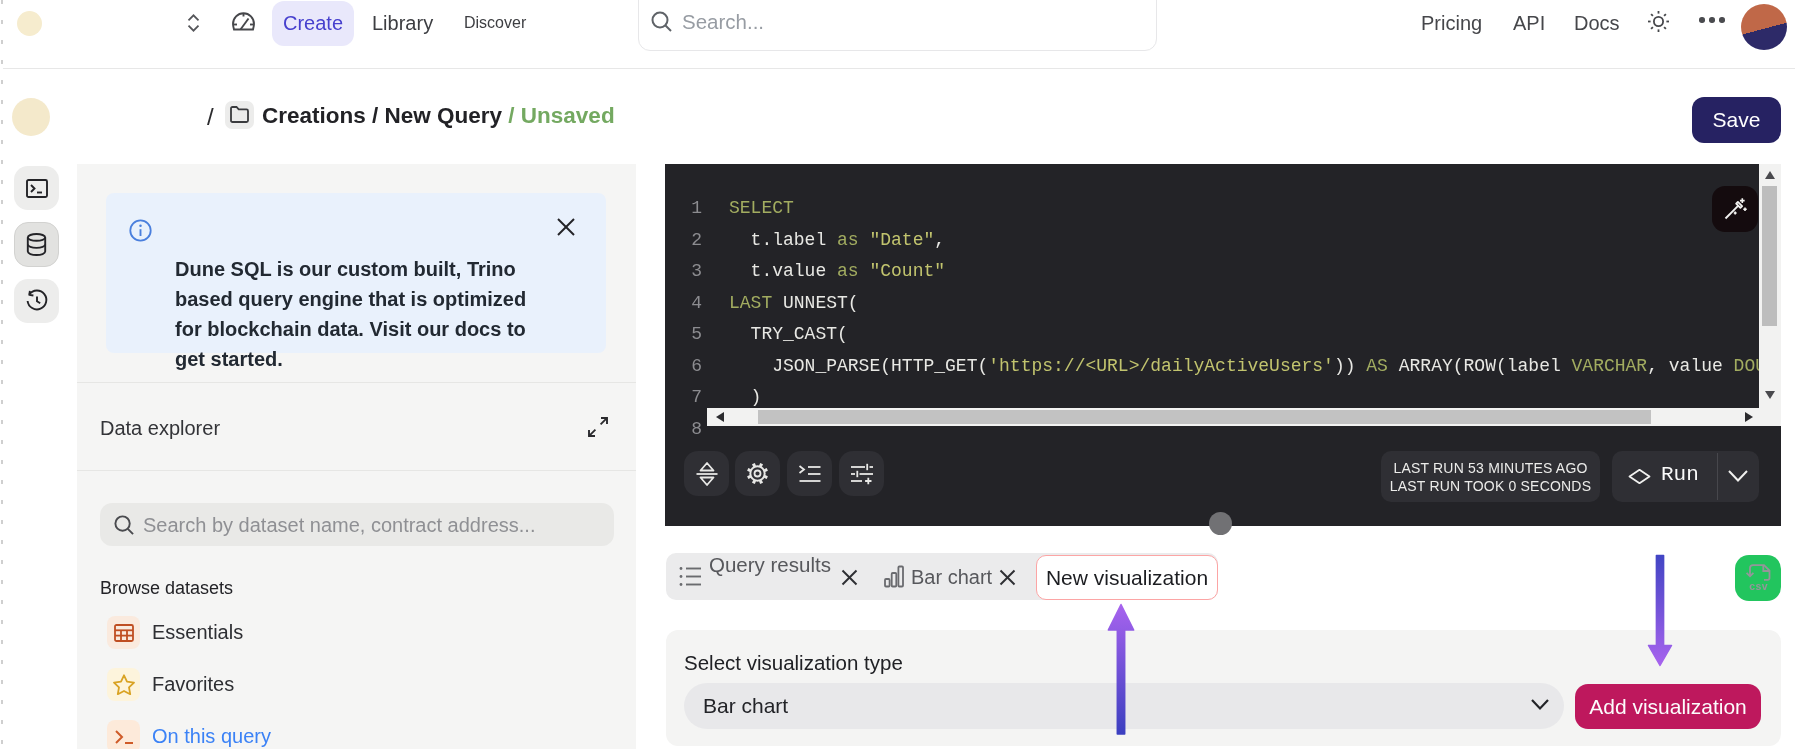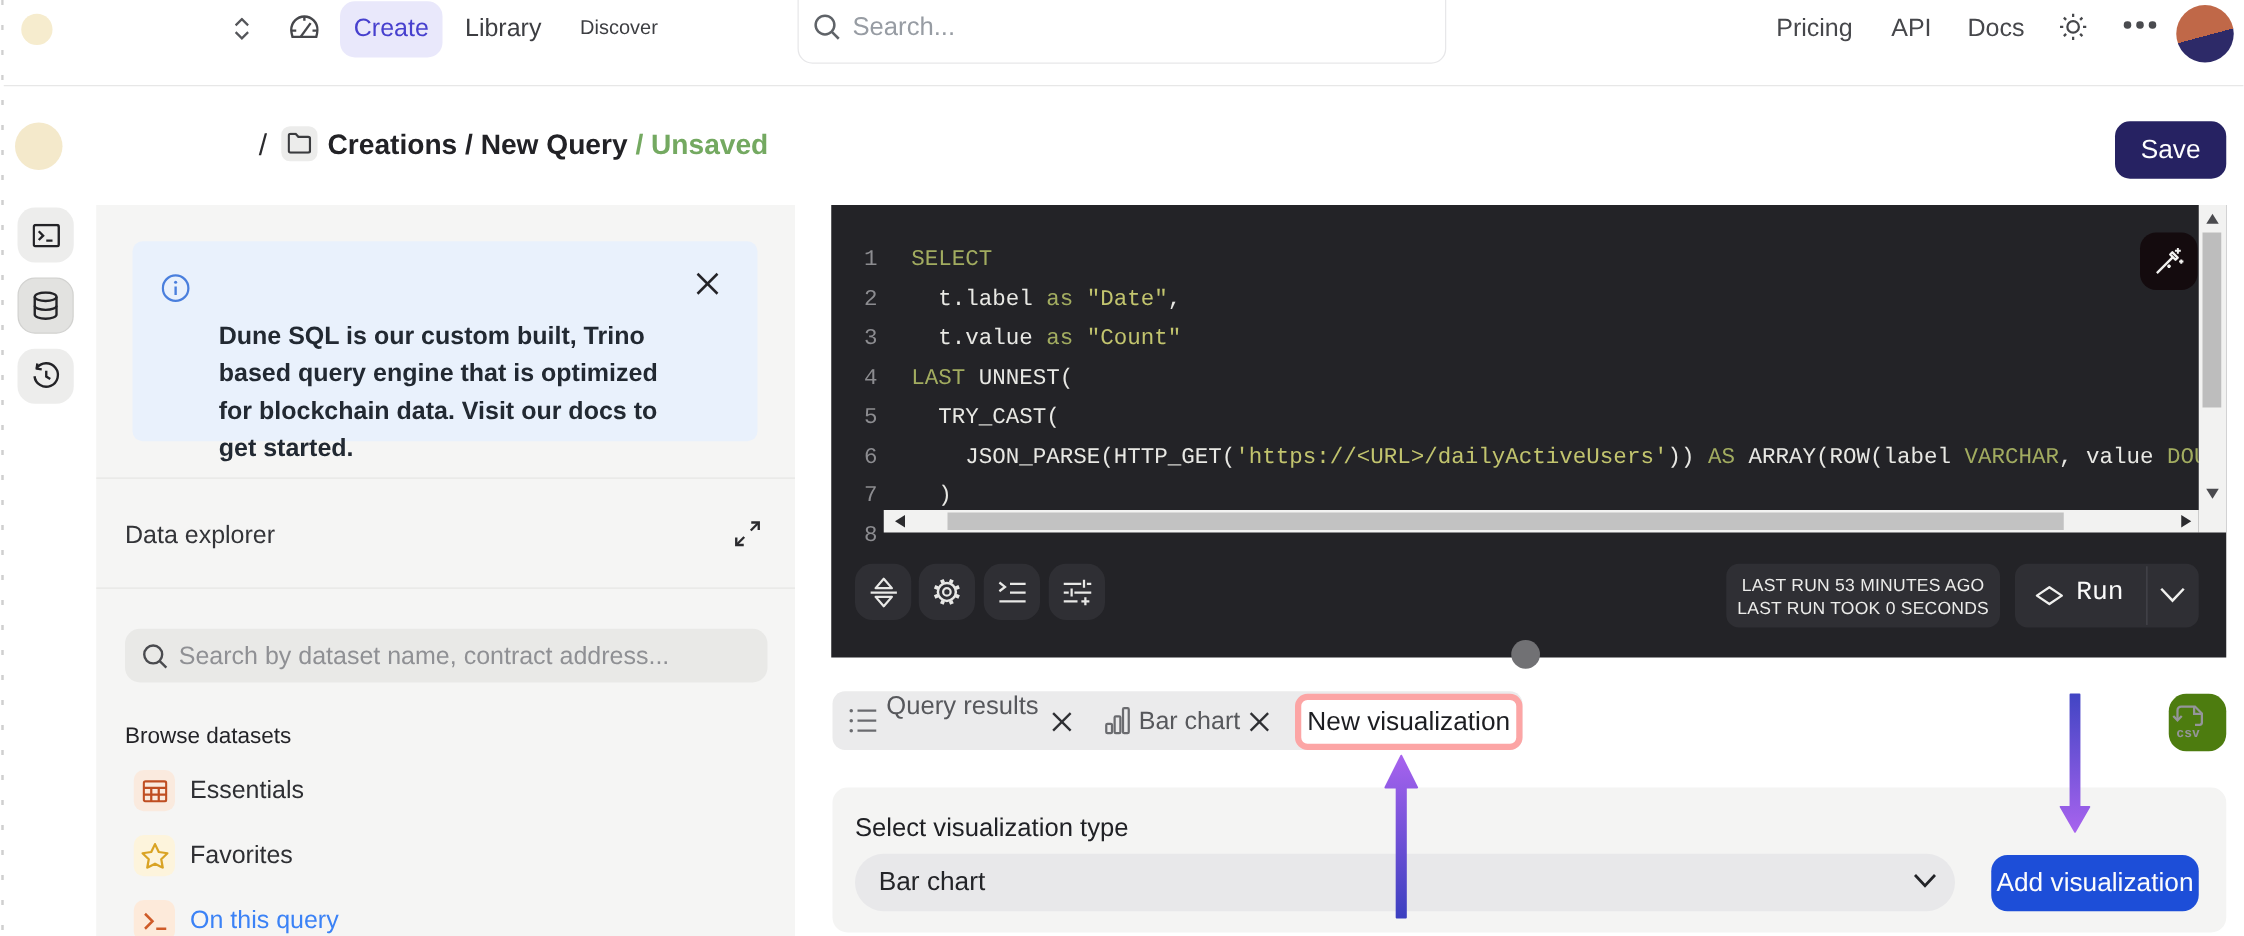--- a/index.html
+++ b/index.html
@@ -265,40 +265,40 @@
   <svg class="abs" style="left:884px; top:565px;" width="20" height="23" viewBox="0 0 20 23" fill="none" stroke="#6a6b6f" stroke-width="1.8">
     <rect x="1" y="14" width="4.6" height="7.5" rx="1"></rect>
     <rect x="7.7" y="8" width="4.6" height="13.5" rx="1"></rect>
     <rect x="14.4" y="1.5" width="4.6" height="20" rx="1"></rect>
   </svg>
   <div class="abs" style="left:911px; top:566px; font-size:20px; color:#57585c;">Bar chart</div>
   <svg class="abs" style="left:999px; top:569px;" width="17" height="17" viewBox="0 0 17 17" stroke="#2e2f33" stroke-width="1.9">
     <path d="M1.5 1.5 L15.5 15.5"></path>
       <path d="M15.5 1.5 L1.5 15.5"></path>
   </svg>
-  <div class="abs flex" style="left:1036px; top:555px; width:182px; height:45px; justify-content:center; background:#fff; border:5px solid #fca5a5; border-radius:10px; font-size:21px; color:#1c1d21;">New visualization</div>
-
-  <div class="abs flex" style="left:1735px; top:555px; width:46px; height:46px; justify-content:flex-start; background:#4d7c0f; border-radius:14px;">
+  <div class="abs flex" style="left:1036px; top:555px; width:182px; height:45px; justify-content:center; background:#fff; border:1px solid #fca5a5; border-radius:10px; font-size:21px; color:#1c1d21;">New visualization</div>
+
+  <div class="abs flex" style="left:1735px; top:555px; width:46px; height:46px; justify-content:center; background:#22c55e; border-radius:14px;">
     <svg width="30" height="32" viewBox="0 0 30 32" fill="none" stroke="#95959a" stroke-width="1.8">
       <path d="M13 3.2 H21 L26.5 8.7 V16 C26.5 17 25.7 17.8 24.7 17.8 H21"></path>
       <path d="M20.3 3.2 V9 H26.5"></path>
       <path d="M13 3.2 H10 C8.3 3.2 7 4.5 7 6.2 V13.6"></path>
       <path d="M3.6 10.8 L7 14.3 L10.4 10.8"></path>
       <text x="6.2" y="27.5" font-family="Liberation Sans, sans-serif" font-size="10.5" font-weight="bold" letter-spacing="0.5" fill="#95959a" stroke="none">csv</text>
     </svg>
   </div>
 
   <div class="abs" style="left:666px; top:630px; width:1115px; height:116px; background:#f4f4f3; border-radius:12px;"></div>
   <div class="abs" style="left:684px; top:651px; font-size:20.5px; color:#202125;">Select visualization type</div>
   <div class="abs" style="left:684px; top:683px; width:880px; height:46px; background:#e8e8ea; border-radius:23px;"></div>
   <div class="abs" style="left:703px; top:694px; font-size:21px; color:#232428;">Bar chart</div>
   <svg class="abs" style="left:1530px; top:698px;" width="20" height="13" viewBox="0 0 20 13" fill="none" stroke="#232428" stroke-width="2.2">
     <path d="M2 2 L10 10.5 L18 2"></path>
   </svg>
-  <div class="abs flex" style="left:1575px; top:684px; width:166px; height:45px; justify-content:center; background:#1d4ed8; color:#fcfcfc; border-radius:13px; font-size:21px;margin-left:18px;">Add visualization</div>
+  <div class="abs flex" style="left:1575px; top:684px; width:186px; height:45px; justify-content:center; background:#be185d; color:#fcfcfc; border-radius:13px; font-size:21px;">Add visualization</div>
 
   <svg class="abs" style="left:1105px; top:600px;" width="32" height="136" viewBox="0 0 32 136">
     <defs>
       <linearGradient id="gup" x1="0" y1="0" x2="0" y2="1">
         <stop offset="0" stop-color="#a763ee"></stop>
         <stop offset="1" stop-color="#3b3fc0"></stop>
       </linearGradient>
     </defs>
     <path d="M16 4.5 L28.7 30 H19.7 V134 H12.3 V30 H3.3 Z" fill="url(#gup)" stroke="url(#gup)" stroke-width="1.5" stroke-linejoin="round"></path>
   </svg>

